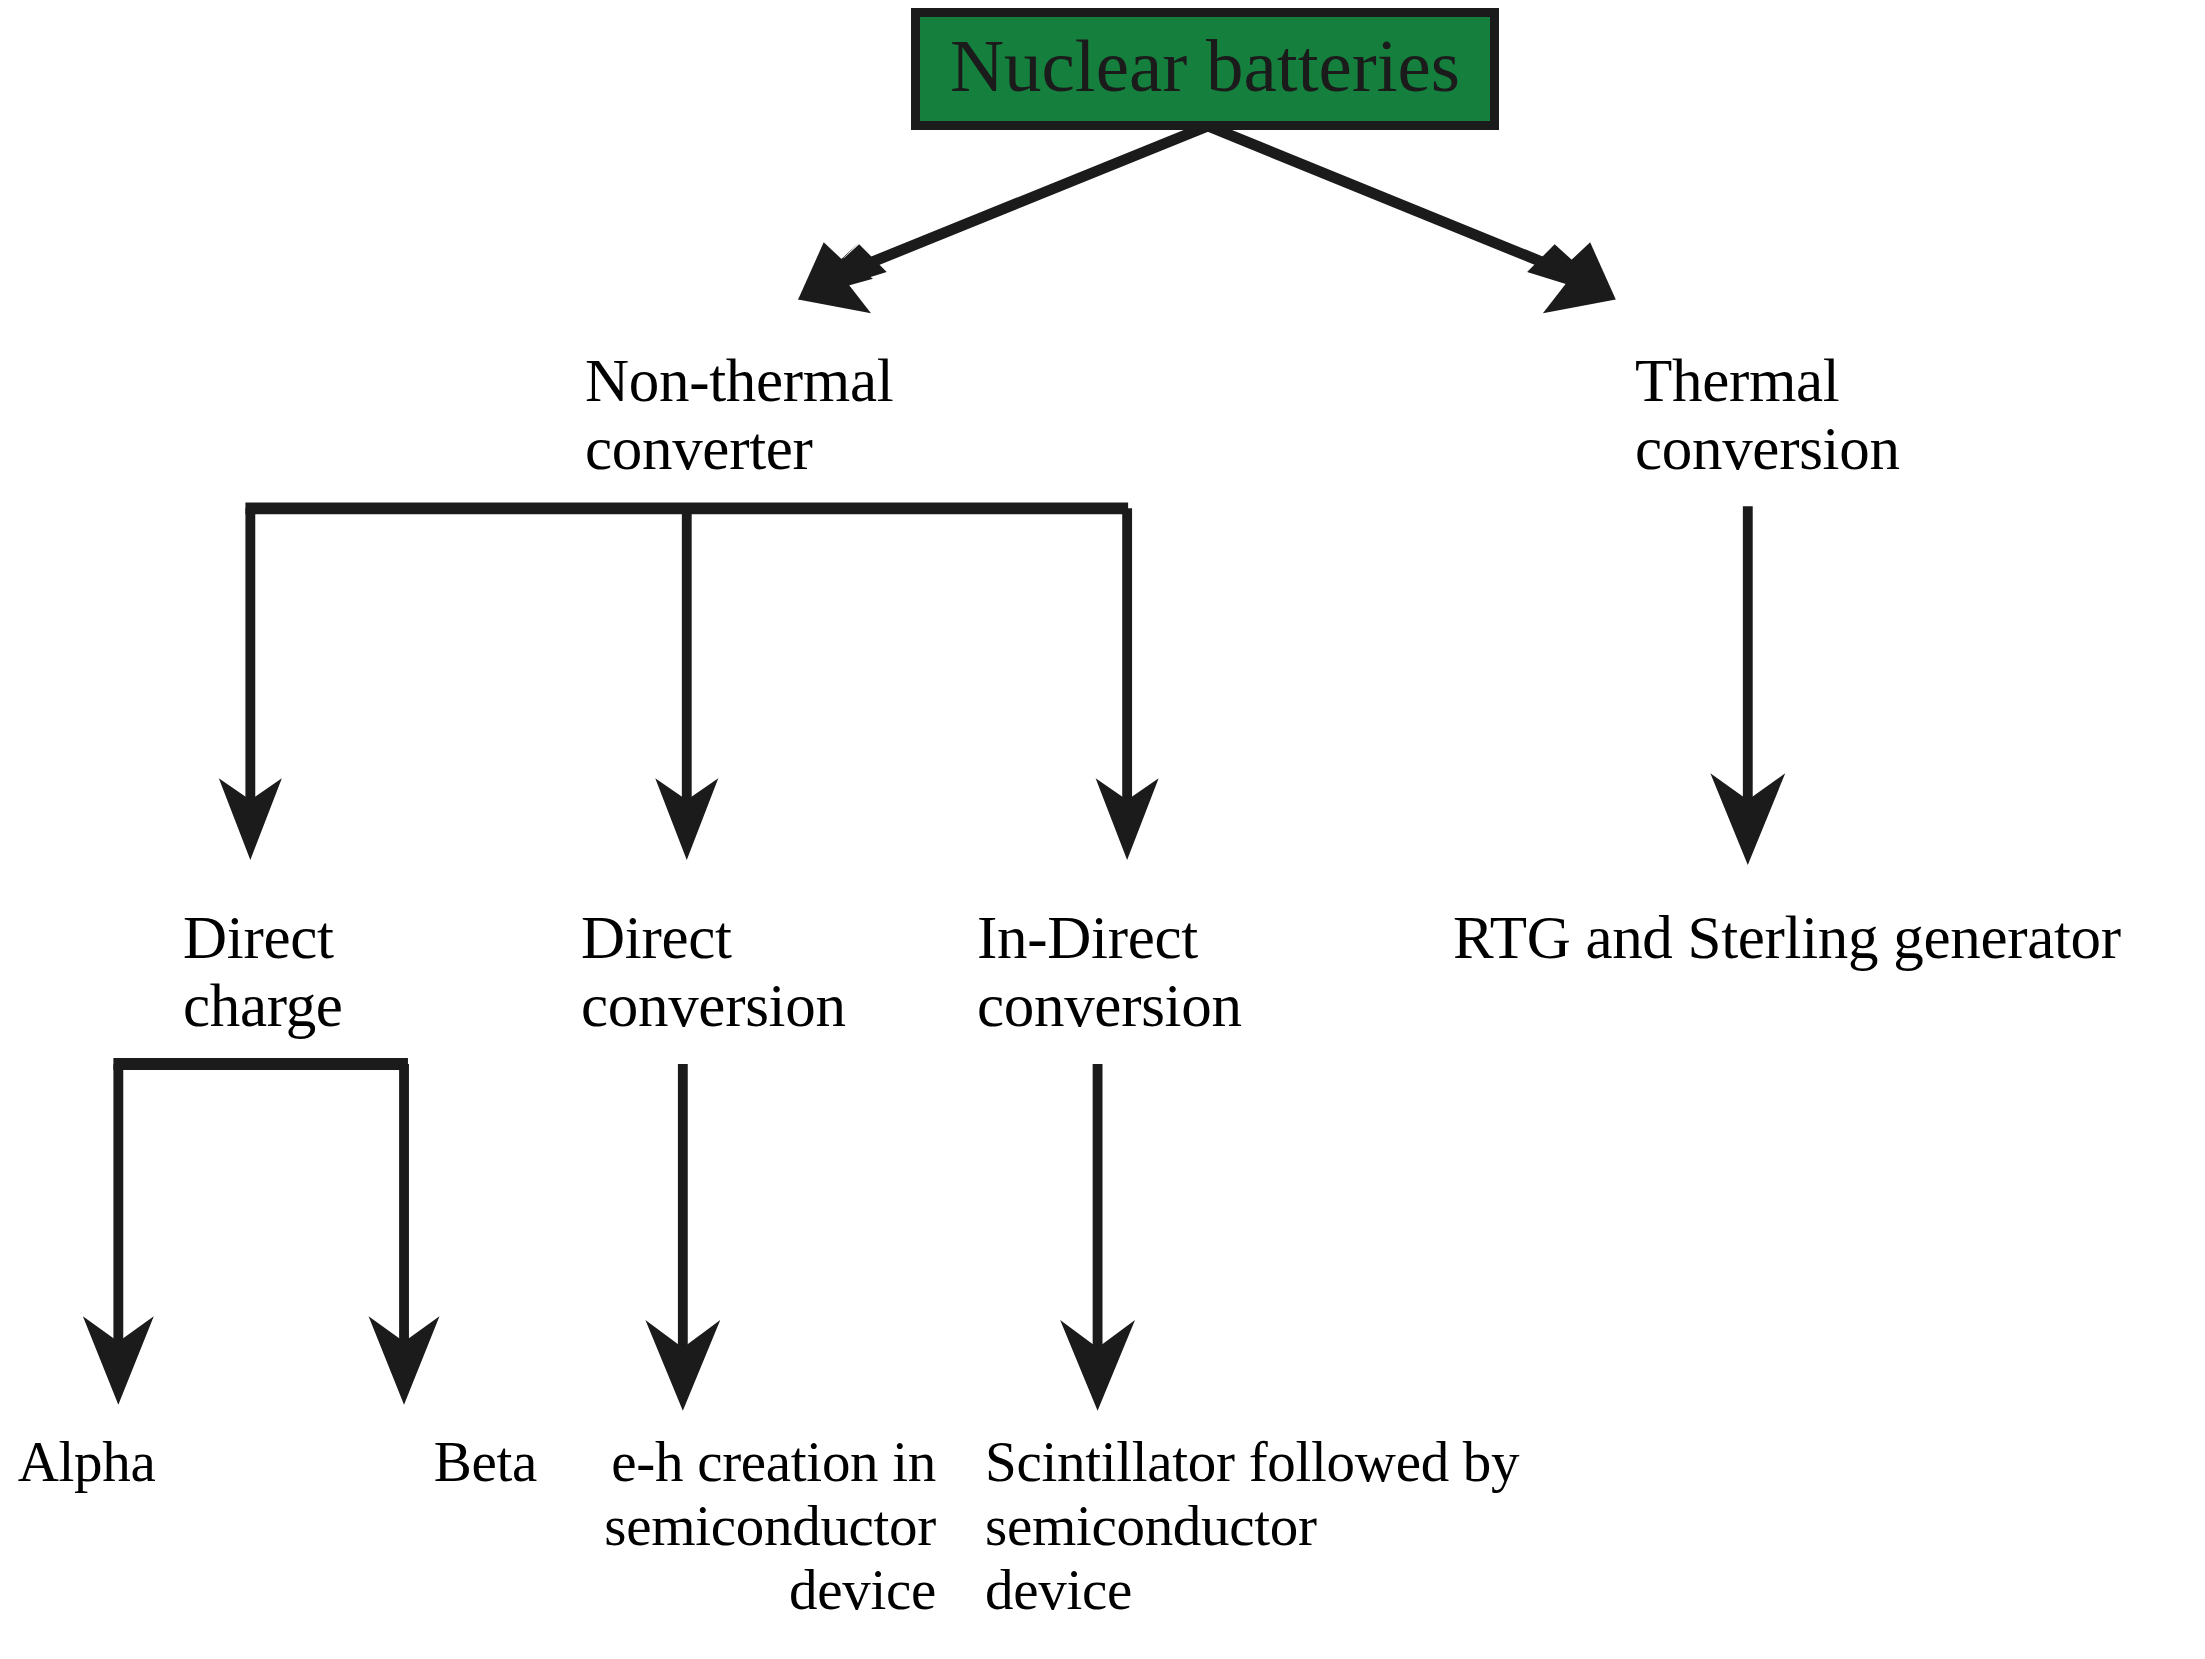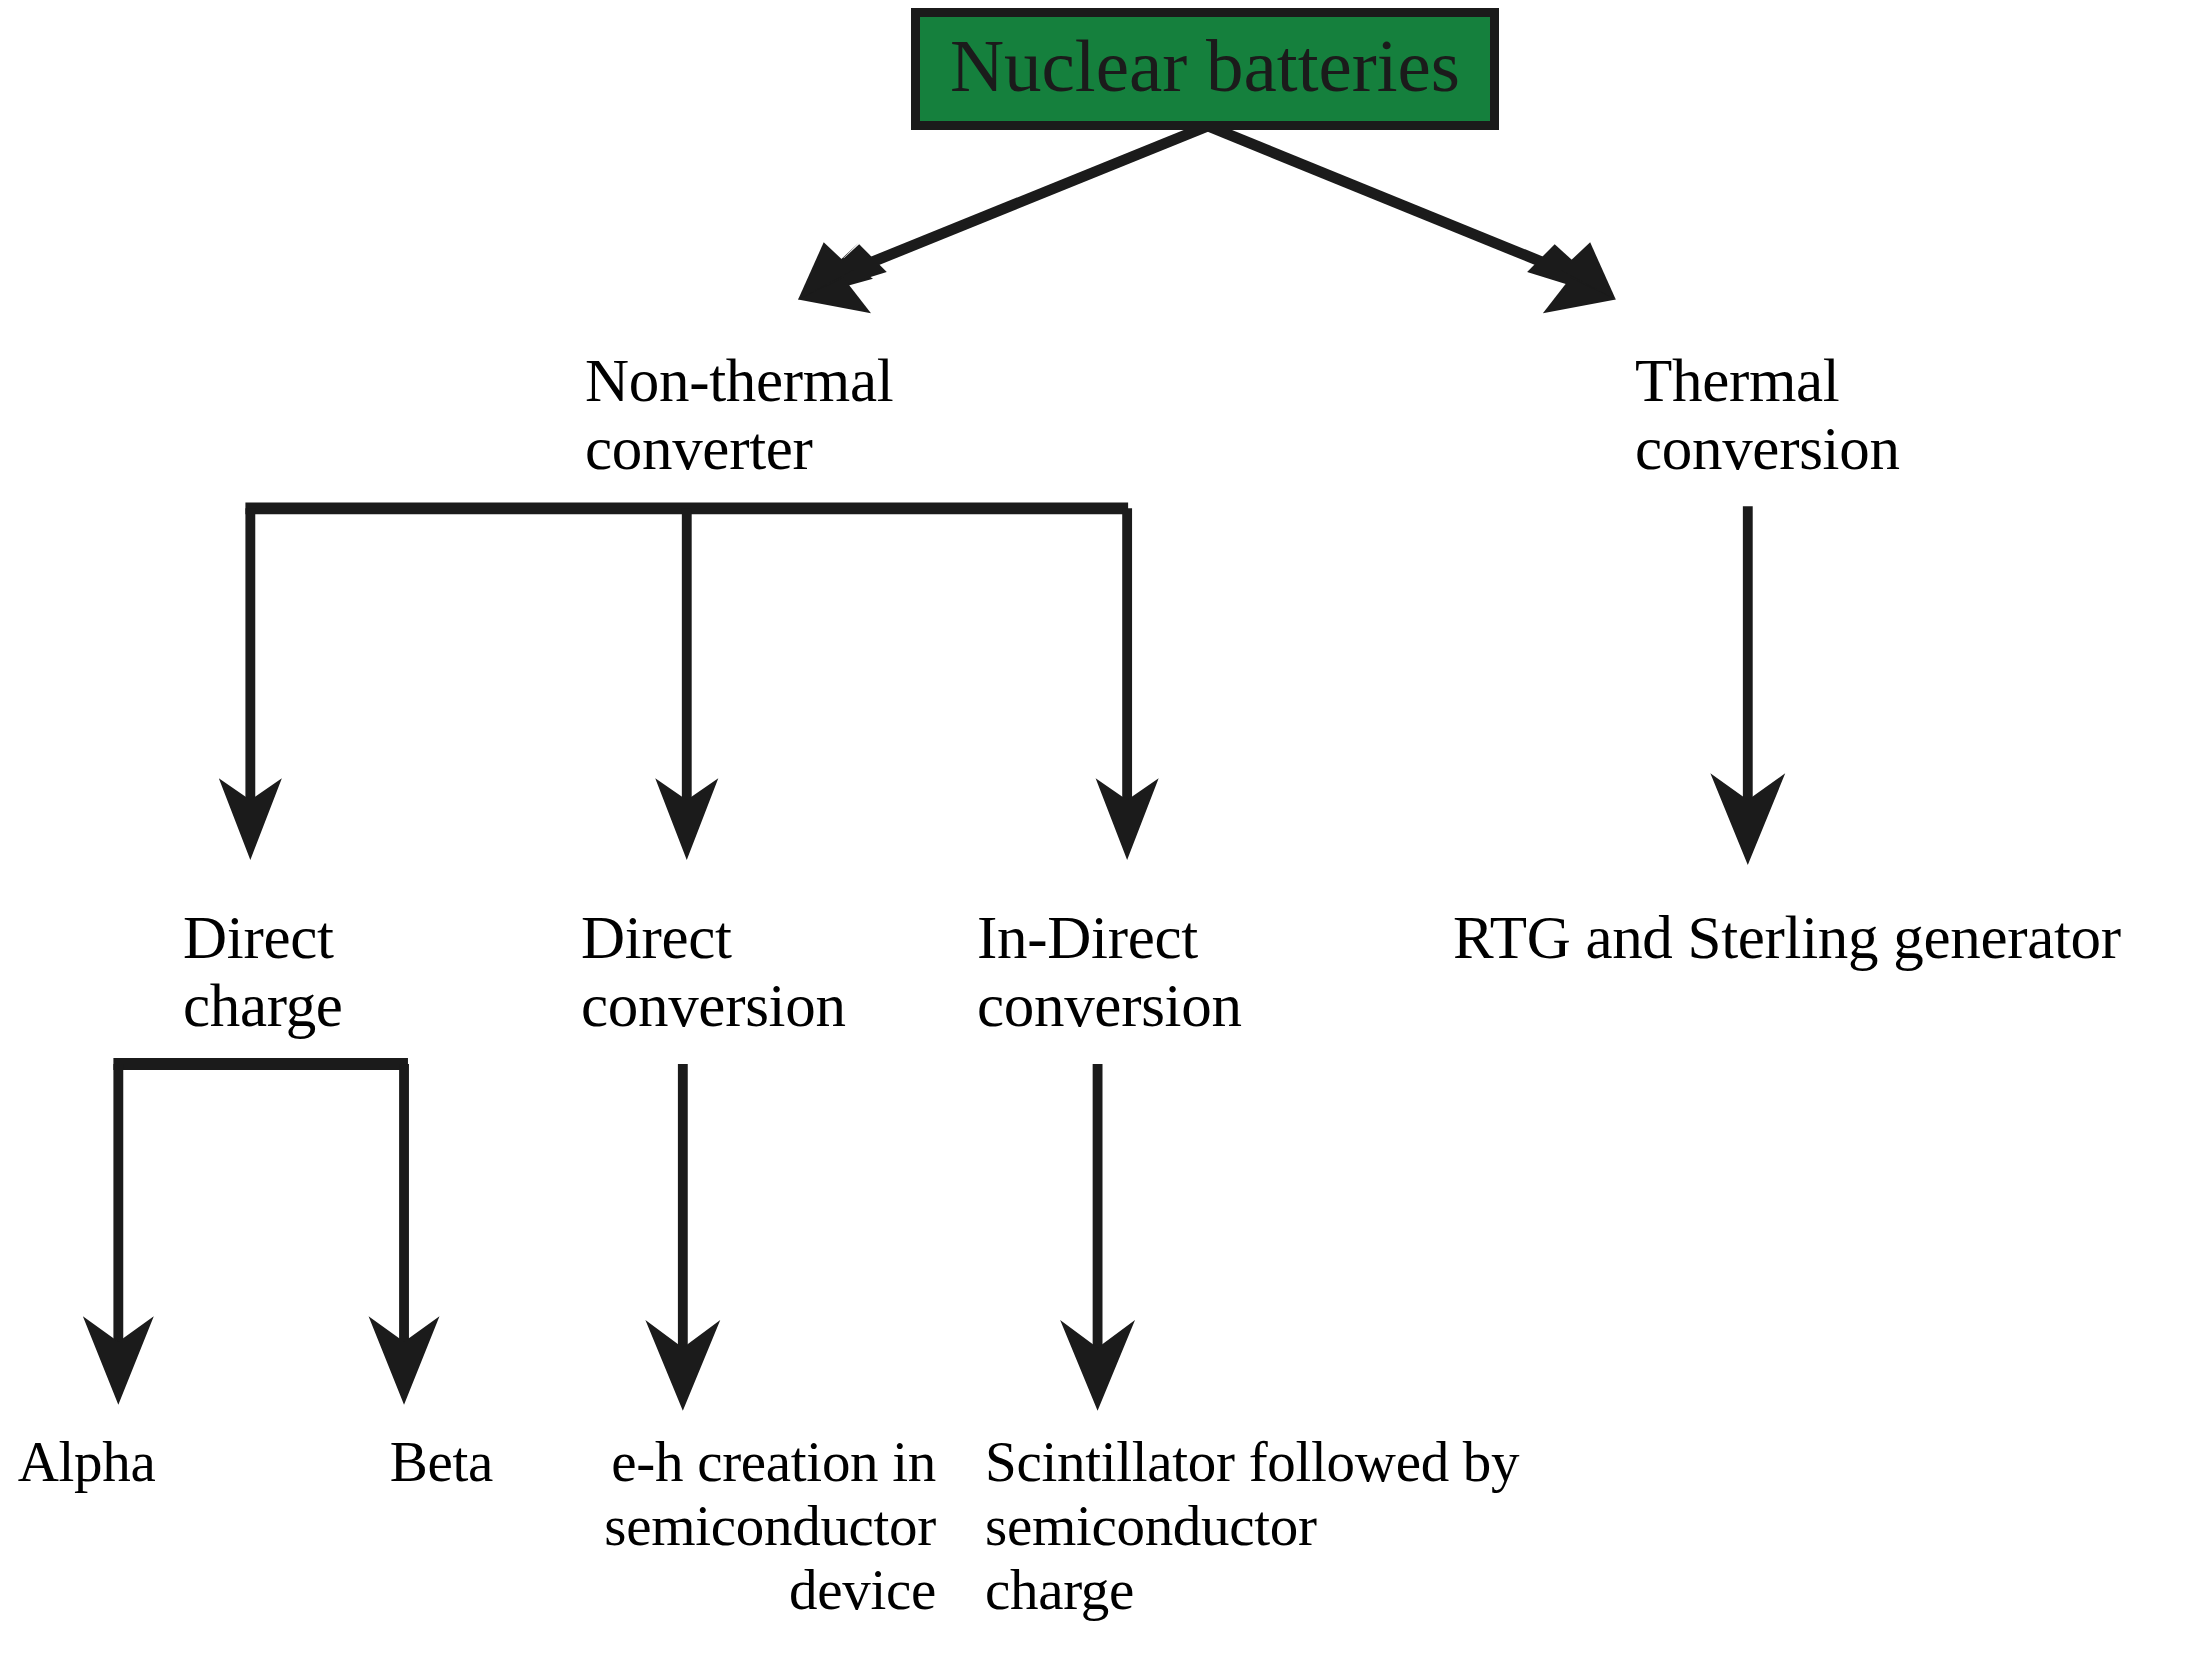--- a/index.html
+++ b/index.html
@@ -127,24 +127,24 @@
   <div class="node lvl3" style="left:561px; top:904px; width:355px; text-align:left;">Direct
 conversion</div>
 
   <div class="node lvl3" style="left:957px; top:904px; width:355px; text-align:left;">In-Direct
 conversion</div>
 
   <div class="node wide" style="left:1453px; top:904px; width:768px; text-align:left;">RTG and Sterling generator</div>
 
   <div class="node lvl4" style="left:17.7px; top:1430px; width:227px; text-align:left;">Alpha</div>
 
-  <div class="node lvl4" style="left:333px; top:1430px; width:217px; text-align:center;">Beta</div>
+  <div class="node lvl4" style="left:320px; top:1430px; width:217px; text-align:right;">Beta</div>
 
   <div class="node lvl4" style="left:522px; top:1430px; width:414px; text-align:right;">e-h creation in
 semiconductor
 device</div>
 
   <div class="node lvl4" style="left:985px; top:1430px; width:690px; text-align:left;">Scintillator followed by
 semiconductor
-charge</div>
+device</div>
 
 </div>
 
 
 </body></html>

